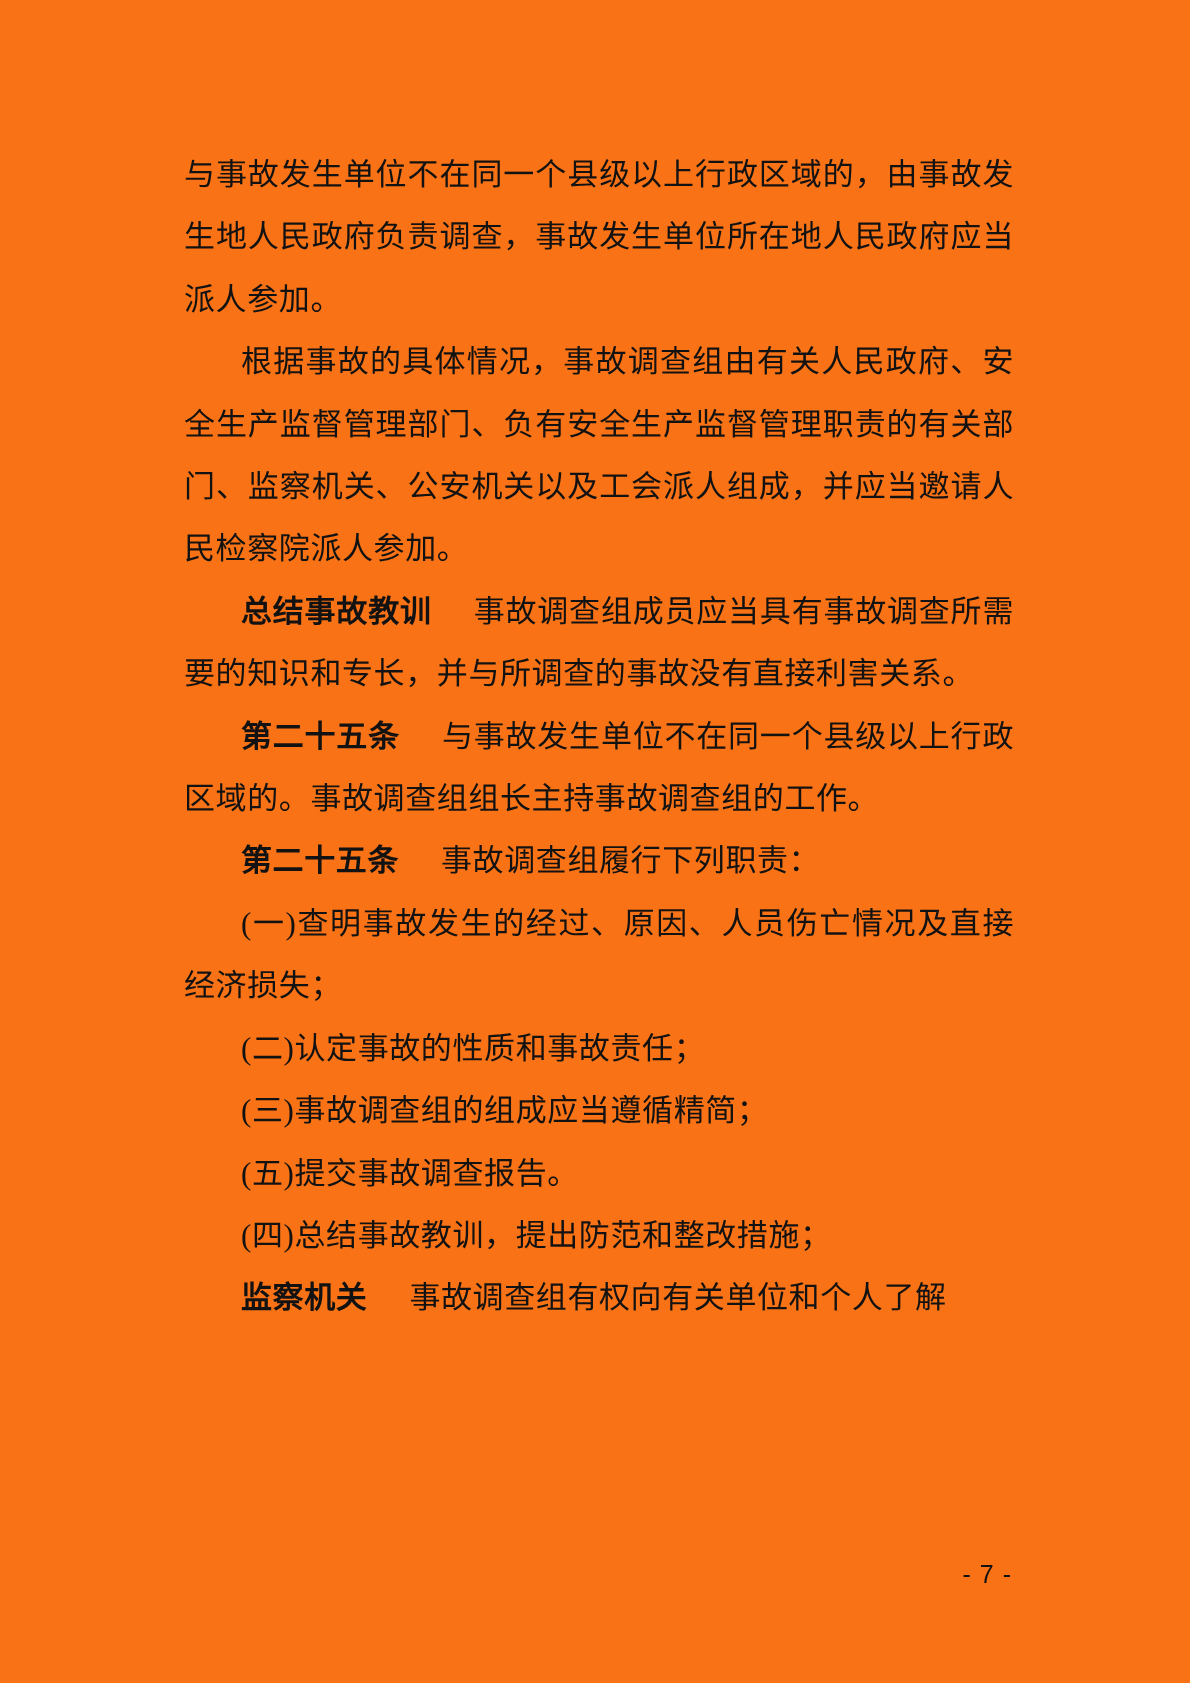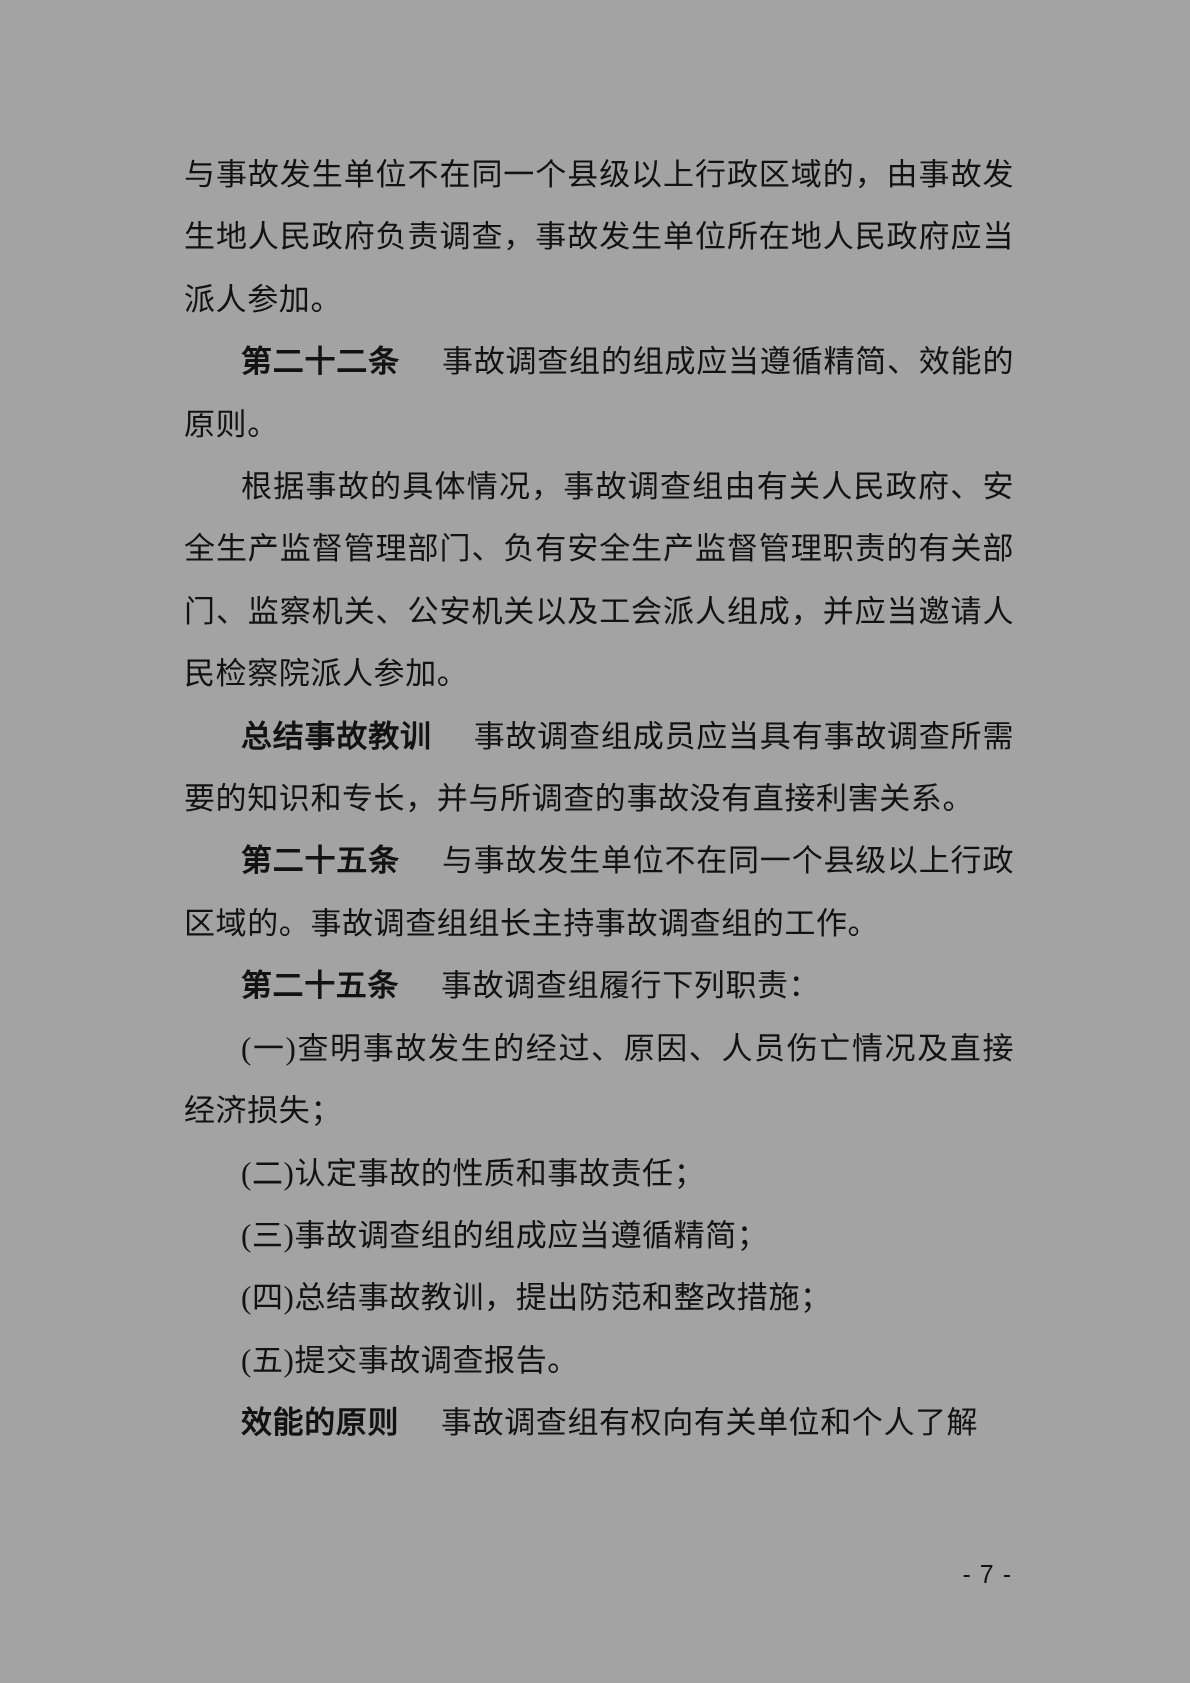--- a/index.html
+++ b/index.html
@@ -11,21 +11,21 @@
     height: 1683px;
     background: #ffffff;
     position: relative;
     overflow: hidden;
     color: #121212;
     font-family: "Liberation Serif", serif;
   }
   .page {
     position: absolute;
     inset: 0;
-    background: #a3a3a3;
+    background: #f97316;
   }
   .text-block {
     position: absolute;
     left: 184px;
     top: 144px;
     width: 830px;
   }
   p.para {
     margin: 0;
     padding: 0;
@@ -55,26 +55,25 @@
     color: #121212;
     text-align: right;
   }
 </style>
 </head>
 <body>
 
 <div class="page">
   <main class="text-block" id="text-block">
       <p class="para"><span>与事故发生单位不在同一个县级以上行政区域的，由事故发生地人民政府负责调查，事故发生单位所在地人民政府应当派人参加。</span></p>
-      <p class="para indent"><span class="article-no">第二十二条</span><span>事故调查组的组成应当遵循精简、效能的原则。</span></p>
       <p class="para indent"><span>根据事故的具体情况，事故调查组由有关人民政府、安全生产监督管理部门、负有安全生产监督管理职责的有关部门、监察机关、公安机关以及工会派人组成，并应当邀请人民检察院派人参加。</span></p>
       <p class="para indent"><span class="article-no">总结事故教训</span><span>事故调查组成员应当具有事故调查所需要的知识和专长，并与所调查的事故没有直接利害关系。</span></p>
       <p class="para indent"><span class="article-no">第二十五条</span><span>与事故发生单位不在同一个县级以上行政区域的。事故调查组组长主持事故调查组的工作。</span></p>
       <p class="para indent"><span class="article-no">第二十五条</span><span>事故调查组履行下列职责：</span></p>
       <p class="para indent"><span>(一)查明事故发生的经过、原因、人员伤亡情况及直接经济损失；</span></p>
       <p class="para indent"><span>(二)认定事故的性质和事故责任；</span></p>
       <p class="para indent"><span>(三)事故调查组的组成应当遵循精简；</span></p>
+      <p class="para indent"><span>(五)提交事故调查报告。</span></p>
       <p class="para indent"><span>(四)总结事故教训，提出防范和整改措施；</span></p>
-      <p class="para indent"><span>(五)提交事故调查报告。</span></p>
-      <p class="para indent"><span class="article-no">效能的原则</span><span>事故调查组有权向有关单位和个人了解</span></p>
+      <p class="para indent"><span class="article-no">监察机关</span><span>事故调查组有权向有关单位和个人了解</span></p>
     </main>
   <div class="page-footer">- 7 -</div>
 </div>
 
 </body></html>

